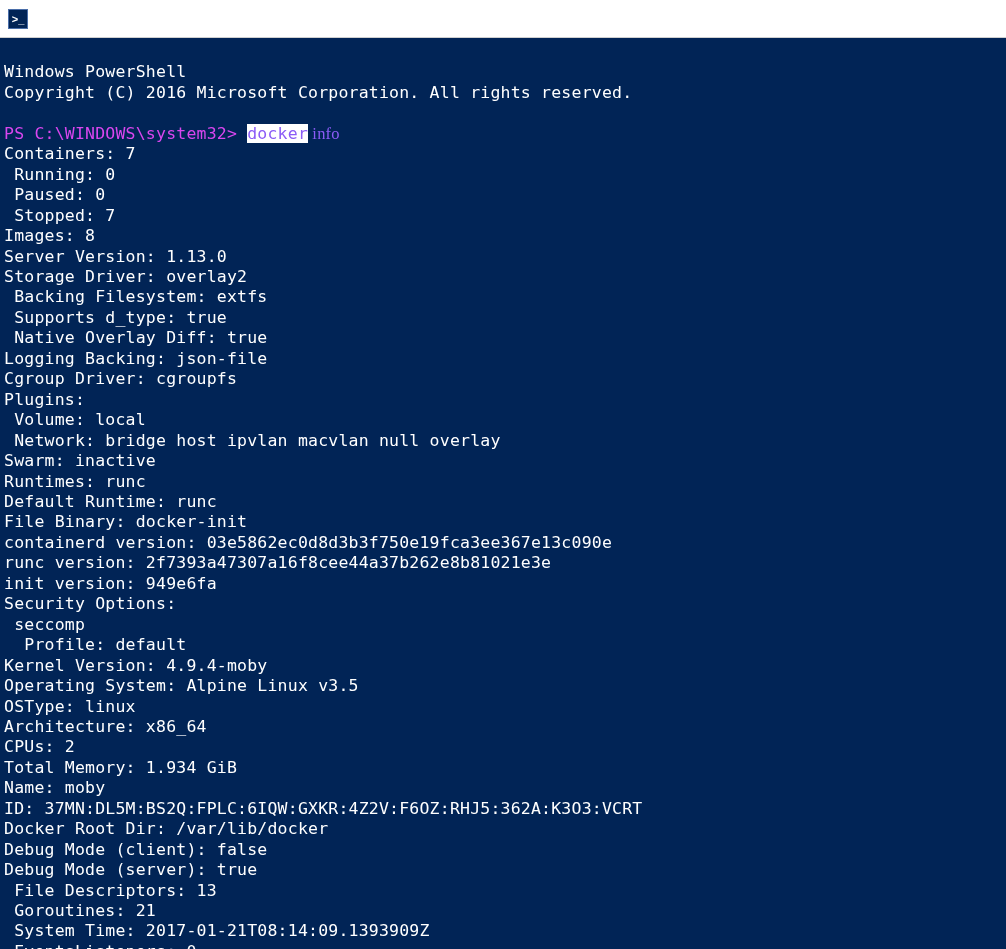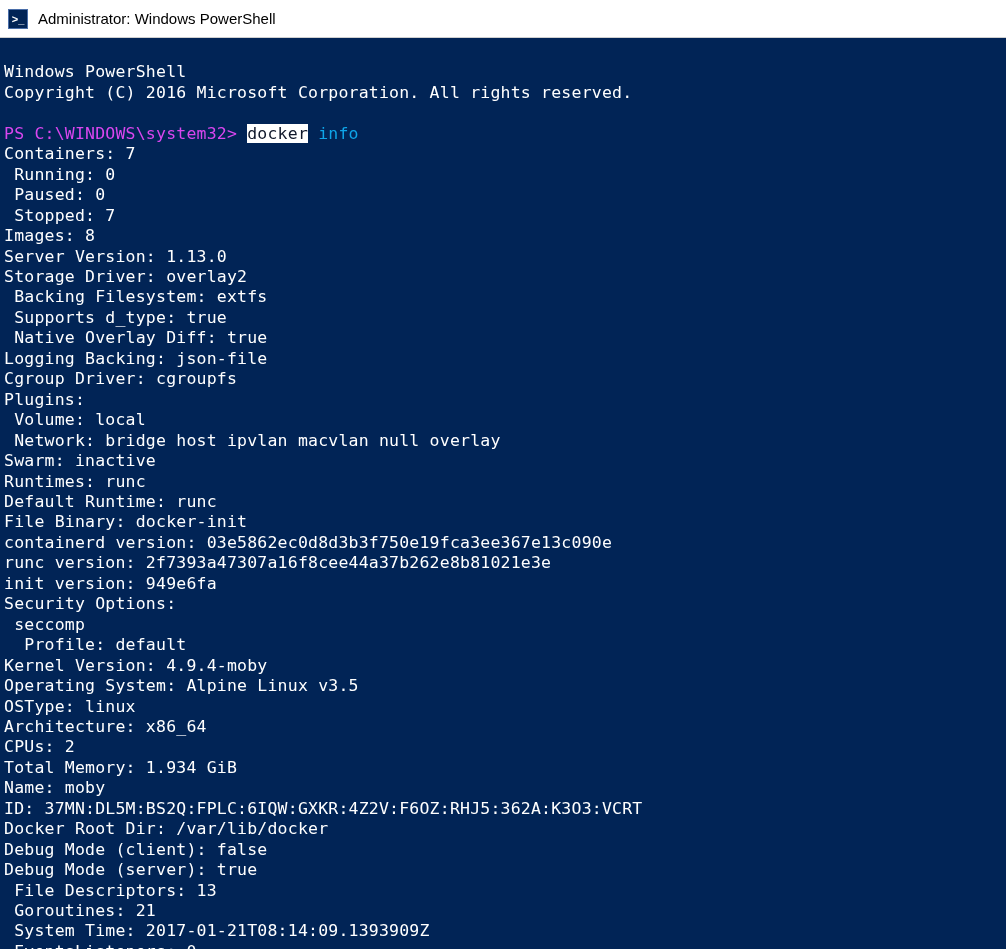--- a/index.html
+++ b/index.html
@@ -51,34 +51,34 @@
       line-height: 1.24;
       white-space: pre;
       font-family: Consolas, 'Lucida Console', monospace;
       letter-spacing: 0.2px;
     }
     .prompt {
       color: #d946ef;
     }
     .cmd-highlight {
       background: #ffffff;
-      color: #0f172a;
+      color: #8b5cf6;
     }
     .cmd-yellow {
-      color: #0ea5e9;
+      color: #8b5cf6;
+      font-family: Liberation Serif, serif;
     }
   </style>
 </head>
 <body>
 
 <div class="titlebar">
   <div class="titlebar-icon">
     <span class="titlebar-icon-inner">&gt;_</span>
   </div>
-  <span class="titlebar-text">Administrator: Windows PowerShell</span>
 </div>
 
 <div class="terminal">
 <span>Windows PowerShell</span>
 <span>Copyright (C) 2016 Microsoft Corporation. All rights reserved.</span>
 
 <span class="prompt">PS C:\WINDOWS\system32&gt; </span><span class="cmd-highlight">docker</span><span class="cmd-yellow"> info</span>
 <span>Containers: 7</span>
 <span> Running: 0</span>
 <span> Paused: 0</span>

